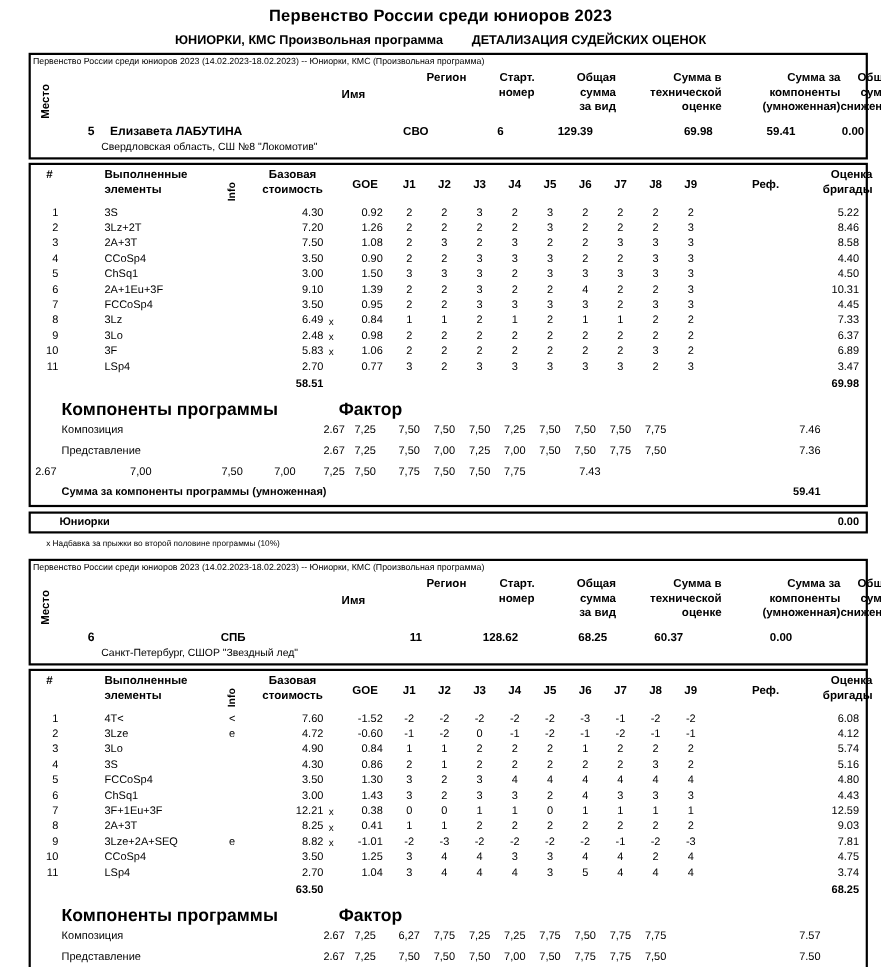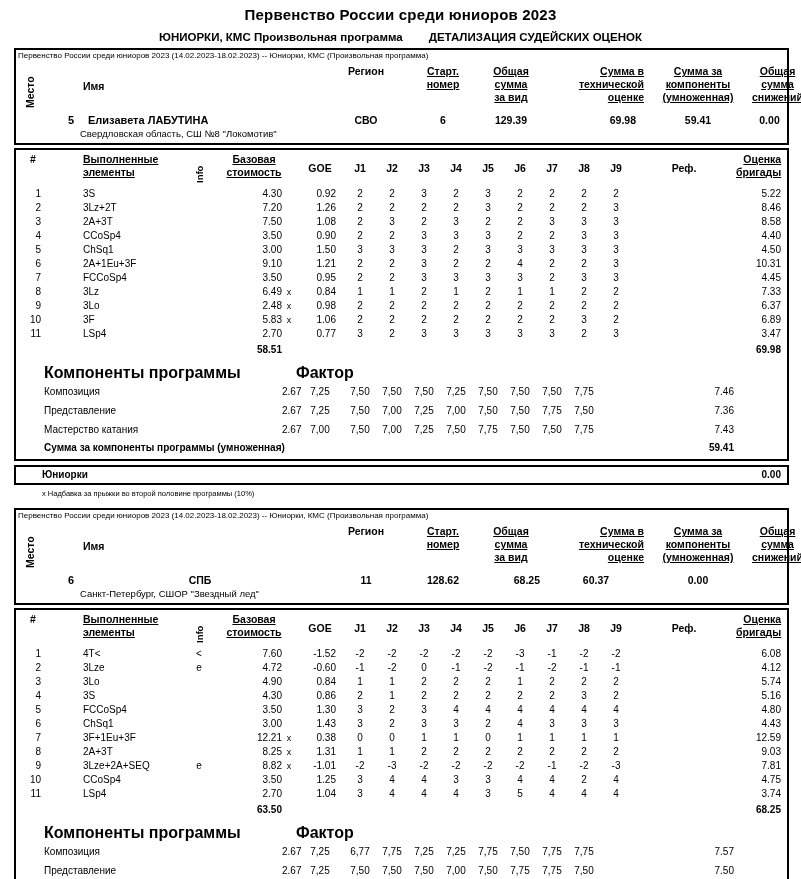--- a/index.html
+++ b/index.html
@@ -4,28 +4,28 @@
 <style>
   * { margin:0; padding:0; box-sizing:border-box; }
   html,body { background:#fff; }
   body { width:801px; height:879px; overflow:hidden; font-family:"Liberation Sans", sans-serif; color:#000; }
   .page { width:801px; height:878px; background:#fff; padding-top:6px; }
 
   .title { text-align:center; font-weight:bold; font-size:15px; letter-spacing:.2px; }
   .subtitle { margin-top:8px; display:flex; justify-content:center; gap:26px; font-weight:bold; font-size:11.5px; }
 
   .segment { margin:5px 12px 0 14px; }
-  .box { border:2px solid #000; background:#fff; }
+  .box { border:2px solid #000; background:#fff;margin-left:12px; }
   .tiny-line { font-size:8px; line-height:10px; padding:1px 2px; }
-  .pre { white-space:pre-line;text-decoration:underline; }
+  .pre { white-space:pre-line; }
 
   
   .sum-head { display:grid; grid-template-columns:30px 274px 92px 62px 74px 96px 108px 1fr; }
   .sum-row  { display:grid; grid-template-columns:30px 34px 240px 92px 62px 74px 96px 108px 1fr; }
-  .sum-head .h { font-weight:bold; font-size:10.5px; line-height:13px; padding-top:3px; }
+  .sum-head .h { font-weight:bold; font-size:10.5px; line-height:13px; padding-top:3px;text-align:right; }
   .vert { writing-mode:vertical-rl; transform:rotate(180deg); font-weight:bold; font-size:10.5px;
           justify-self:center; align-self:start; padding-left:2px; height:46px; text-align:left; }
   .h-name { padding-left:37px; align-self:center; }
   .t-center { text-align:center; } .t-right { text-align:right; }
   .sum-row { margin-top:6px; font-weight:bold; font-size:11px; }
   .sum-row .rank { text-align:right; padding-right:6px; }
   .sum-row .sk-name { padding-left:8px; }
   .sum-row .v { font-size:10.5px; }
   .club-row { display:grid; grid-template-columns:64px 1fr; font-size:9.5px; margin:2px 0 4px; }
   .pad-r { padding-right:8px; }
@@ -246,21 +246,21 @@
     <div class="ref"></div>
     <div class="score">4.50</div>
   </div>
 
   <div class="grid el-row">
     <div class="num">6</div>
     <div class="name">2A+1Eu+3F</div>
     <div class="info"></div>
     <div class="base">9.10</div>
     <div class="xm"></div>
-    <div class="goe">1.21</div>
+    <div class="goe">1.39</div>
     <div class="j">2</div>
     <div class="j">2</div>
     <div class="j">3</div>
     <div class="j">2</div>
     <div class="j">2</div>
     <div class="j">4</div>
     <div class="j">2</div>
     <div class="j">2</div>
     <div class="j">3</div>
     <div class="ref"></div>
@@ -421,21 +421,20 @@
     <div class="j">7,00</div>
     <div class="j">7,50</div>
     <div class="j">7,50</div>
     <div class="j">7,75</div>
     <div class="j">7,50</div>
     <div class="ref"></div>
     <div class="score">7.36</div>
   </div>
 
   <div class="grid comp-row">
-    <div class="lbl">Мастерство катания</div>
     <div class="factor">2.67</div>
     <div class="j">7,00</div>
     <div class="j">7,50</div>
     <div class="j">7,00</div>
     <div class="j">7,25</div>
     <div class="j">7,50</div>
     <div class="j">7,75</div>
     <div class="j">7,50</div>
     <div class="j">7,50</div>
     <div class="j">7,75</div>
@@ -659,21 +658,21 @@
     <div class="ref"></div>
     <div class="score">12.59</div>
   </div>
 
   <div class="grid el-row">
     <div class="num">8</div>
     <div class="name">2A+3T</div>
     <div class="info"></div>
     <div class="base">8.25</div>
     <div class="xm">x</div>
-    <div class="goe">1.31</div>
+    <div class="goe">0.41</div>
     <div class="j">1</div>
     <div class="j">1</div>
     <div class="j">2</div>
     <div class="j">2</div>
     <div class="j">2</div>
     <div class="j">2</div>
     <div class="j">2</div>
     <div class="j">2</div>
     <div class="j">2</div>
     <div class="ref"></div>
@@ -765,21 +764,21 @@
         <div class="lbl">Компоненты программы</div>
         <div></div>
         <div class="factor-h">Фактор</div>
       </div>
 
       <div>
   <div class="grid comp-row">
     <div class="lbl">Композиция</div>
     <div class="factor">2.67</div>
     <div class="j">7,25</div>
-    <div class="j">6,77</div>
+    <div class="j">6,27</div>
     <div class="j">7,75</div>
     <div class="j">7,25</div>
     <div class="j">7,25</div>
     <div class="j">7,75</div>
     <div class="j">7,50</div>
     <div class="j">7,75</div>
     <div class="j">7,75</div>
     <div class="ref"></div>
     <div class="score">7.57</div>
   </div>

